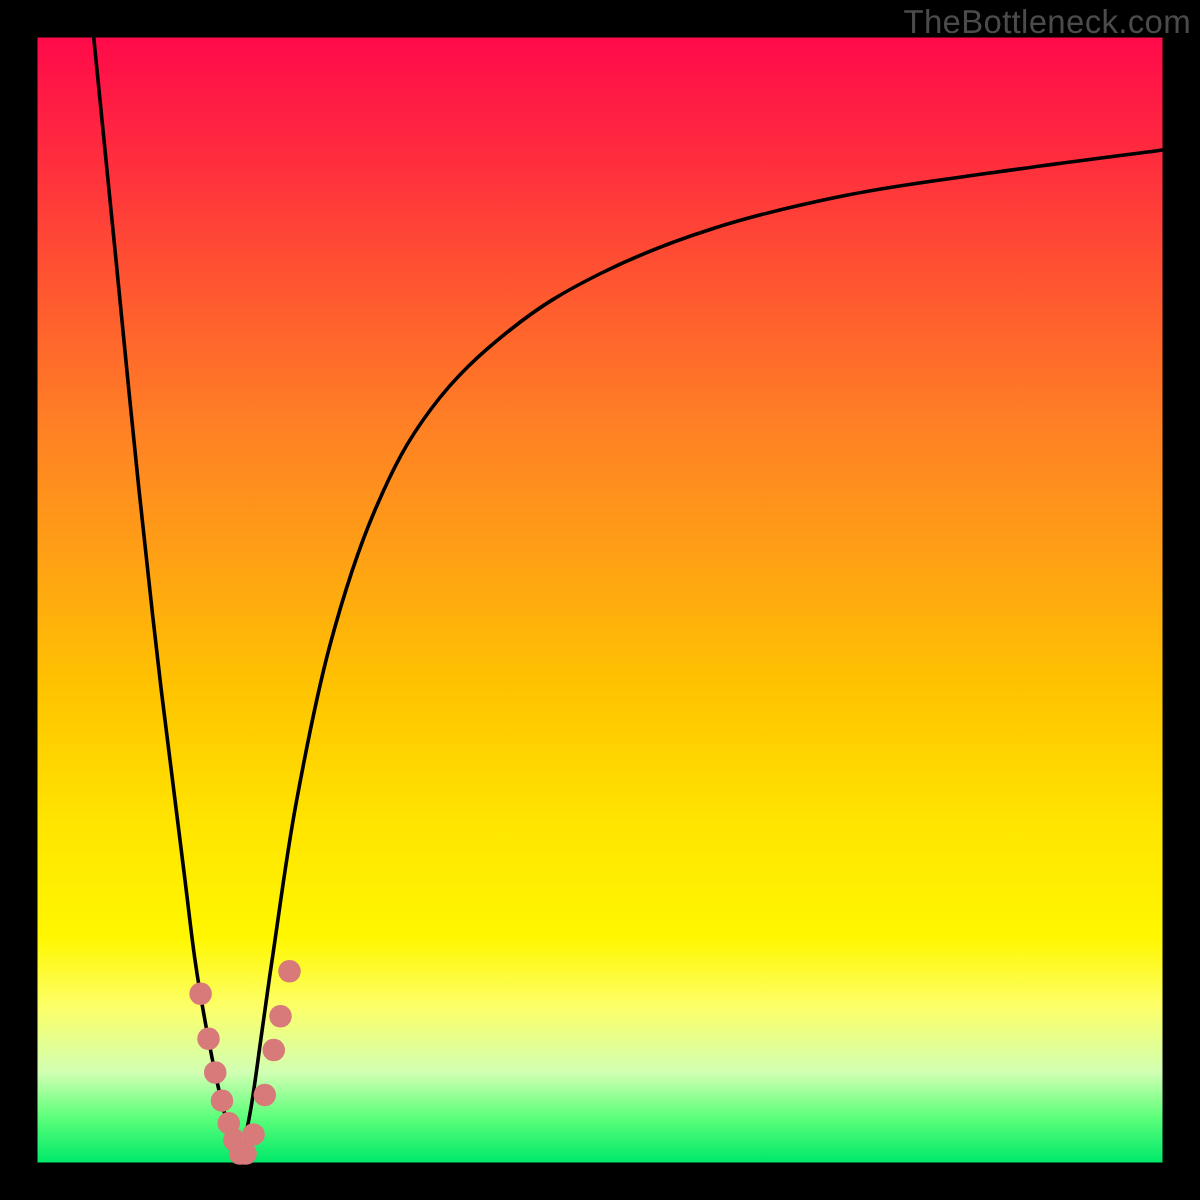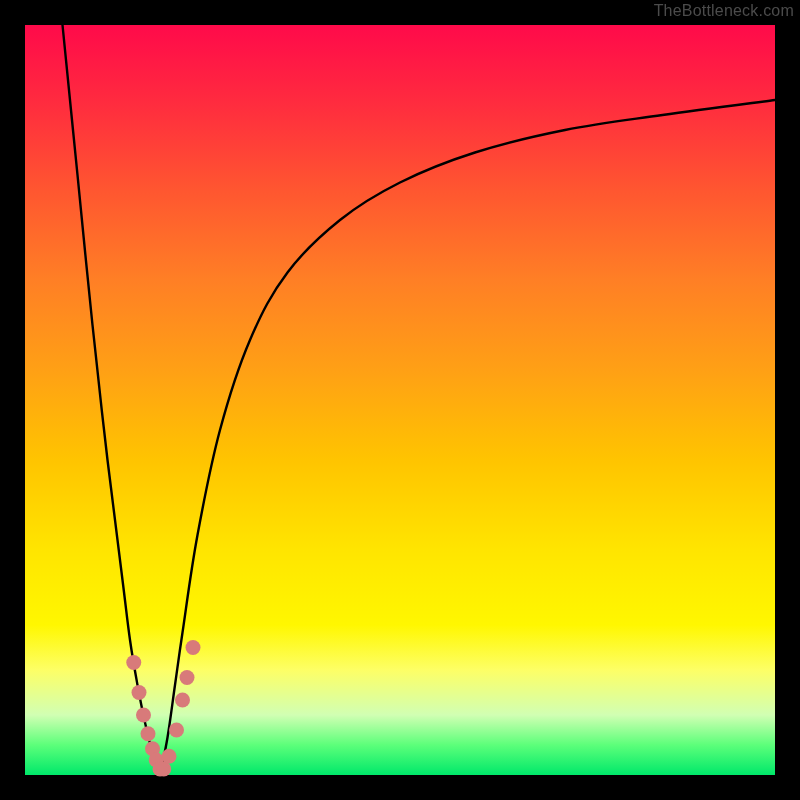--- a/index.html
+++ b/index.html
@@ -38,21 +38,21 @@
       #d1ffb3 92%,
       #5cff7a 96%,
       #00e86a 100%
     );
   }
   .watermark {
     position: absolute;
     top: 2px;
     right: 6px;
     color: #4b4b4b;
-    font-size: 16px;
+    font-size: 22px;
     font-weight: 500;
     letter-spacing: 0.2px;
     user-select: none;
   }
   svg.curve {
     position: absolute;
     left: 0;
     top: 0;
     width: 750px;
     height: 750px;

